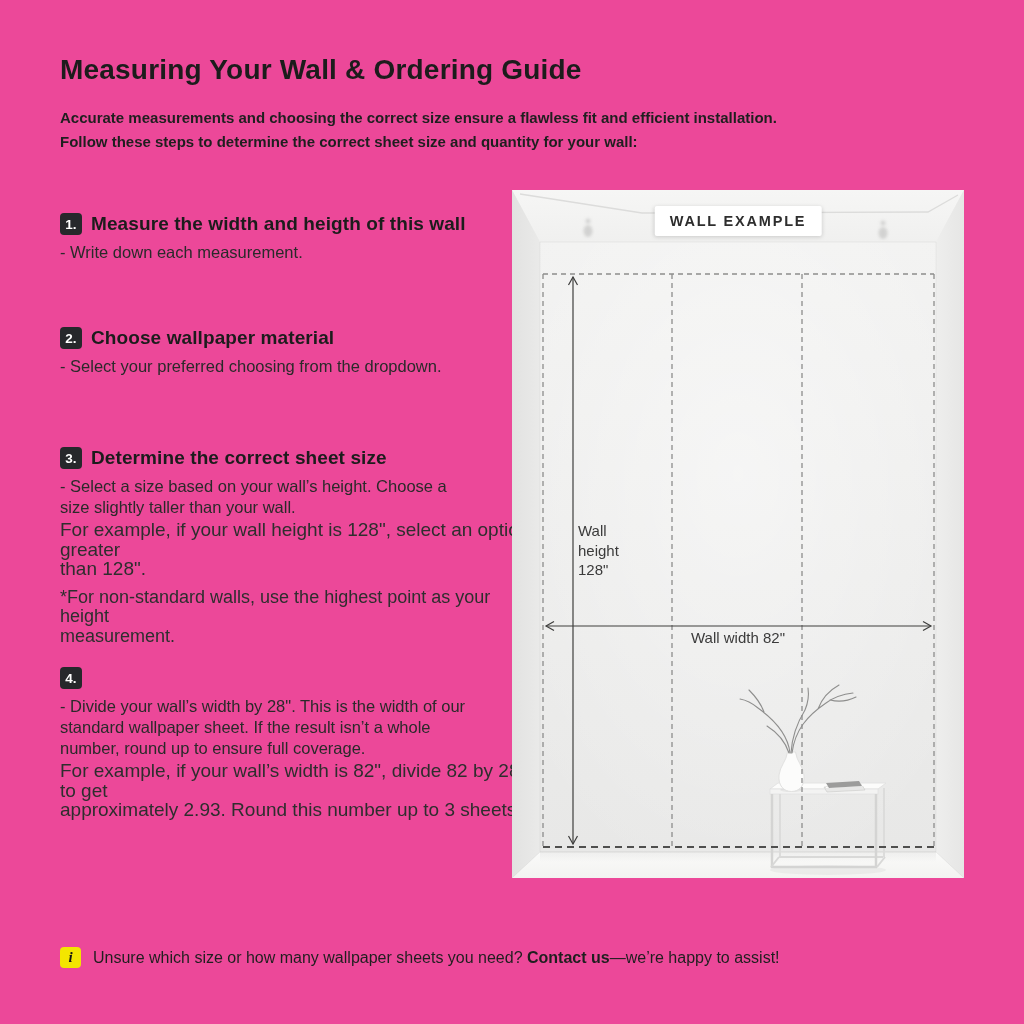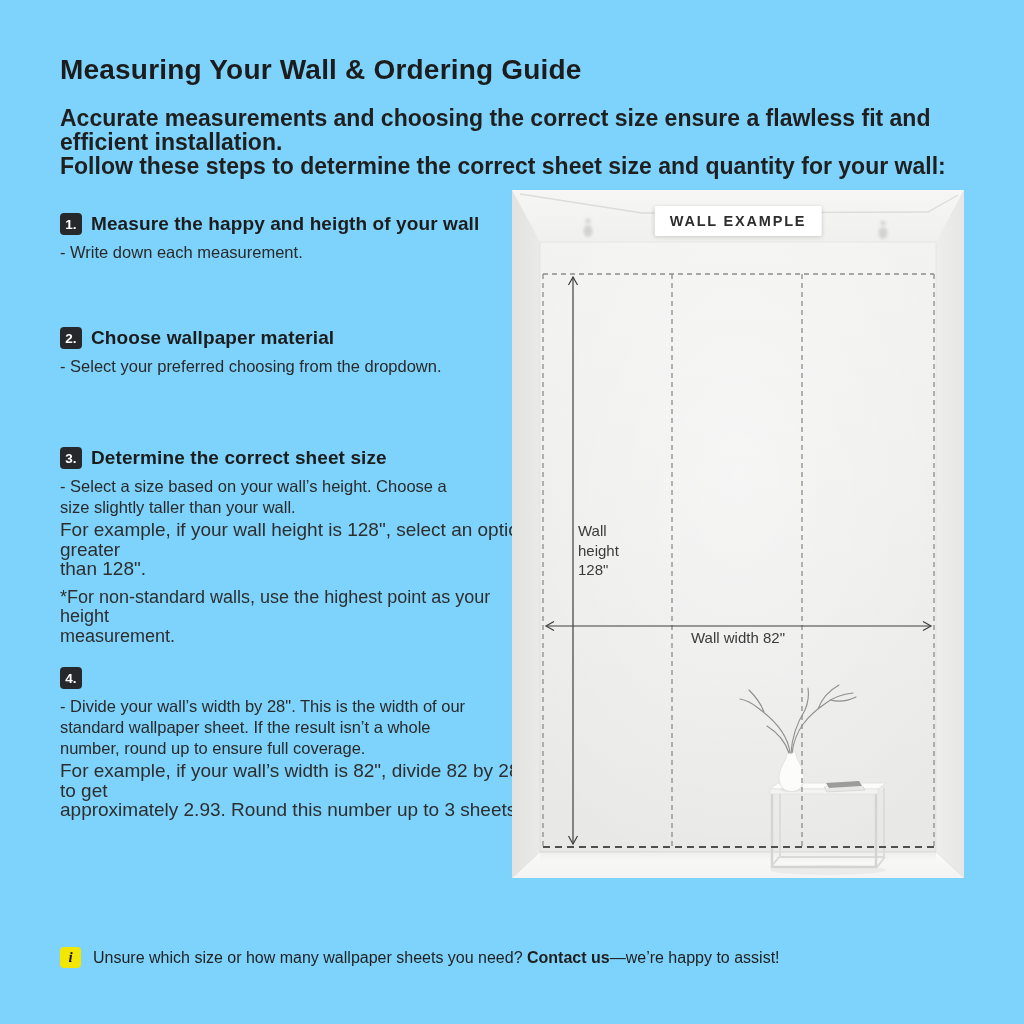--- a/index.html
+++ b/index.html
@@ -1,24 +1,24 @@
 <!DOCTYPE html>
 <html style="--step-badge-bg: #26282b; --info-icon-bg: #f3e600; --heading-text: #1c1c1c; --body-text: #2a2a2a;"><head>
 <meta charset="utf-8">
 <style>
   html,body{margin:0;padding:0;background:#ffffff;}
   body{width:1024px;height:1024px;overflow:hidden;
        font-family:"Liberation Sans",sans-serif;color:var(--body-text,#2a2a2a);}
-  .page{position:relative;width:1024px;height:1024px;background:#7dd3fc;}
+  .page{position:relative;width:1024px;height:1024px;background:#ec4899;}
 
   
   .page-title{position:absolute;left:60px;top:54px;margin:0;
     font-size:28px;font-weight:700;letter-spacing:.2px;color:var(--heading-text,#1c1c1c);}
   .intro{position:absolute;left:60px;top:106px;width:960px;margin:0;
-    font-size:23px;font-weight:700;line-height:24px;color:#1f1f1f;white-space:pre-line;}
+    font-size:15px;font-weight:700;line-height:24px;color:#1f1f1f;white-space:pre-line;}
 
   .step{position:absolute;left:60px;width:470px;}
   .step-head{display:flex;align-items:center;gap:9px;}
   .badge{flex:0 0 auto;width:22px;height:22px;border-radius:4px;
     background:var(--step-badge-bg,#26282b);color:#fff;font-size:13.5px;font-weight:700;
     display:flex;align-items:center;justify-content:center;}
   .step-heading{margin:0;font-size:19px;font-weight:700;letter-spacing:.1px;color:var(--heading-text,#1c1c1c);}
   .step-body{margin:7px 0 0;font-size:16.5px;line-height:21px;white-space:pre-line;}
   .step-example{margin:2px 0 0;font-size:19px;line-height:19.5px;color:#2e2e2e;white-space:pre-line;}
   .step-note{margin:9px 0 0;font-size:18px;line-height:19.5px;color:#2e2e2e;white-space:pre-line;}
@@ -49,21 +49,21 @@
 
 <div class="page">
 
   <h1 class="page-title">Measuring Your Wall &amp; Ordering Guide</h1>
   <p class="intro">Accurate measurements and choosing the correct size ensure a flawless fit and efficient installation.
 Follow these steps to determine the correct sheet size and quantity for your wall:</p>
 
   <section class="step" style="top:213px">
     <div class="step-head">
       <span class="badge">1.</span>
-      <h2 class="step-heading">Measure the happy and heigth of your wall</h2>
+      <h2 class="step-heading">Measure the width and heigth of this wall</h2>
     </div>
     <p class="step-body">- Write down each measurement.</p>
   </section>
 
   <section class="step" style="top:327px">
     <div class="step-head">
       <span class="badge">2.</span>
       <h2 class="step-heading">Choose wallpaper material</h2>
     </div>
     <p class="step-body">- Select your preferred choosing from the dropdown.</p>

